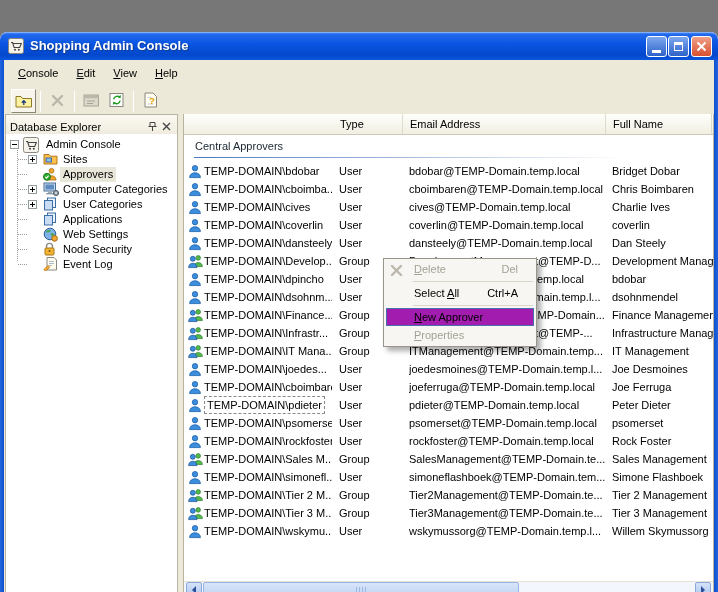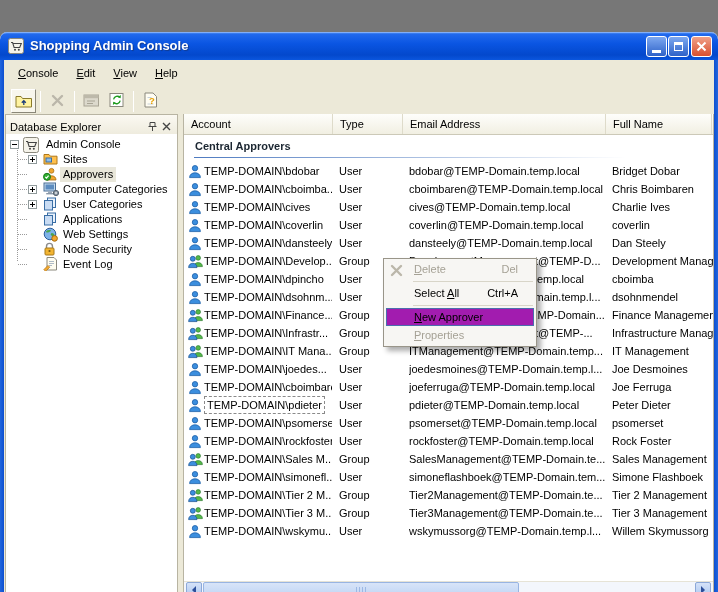--- a/index.html
+++ b/index.html
@@ -50,21 +50,21 @@
   .tlabel{position:absolute;top:0;height:15px;padding:0 3px;}
   .tlabel.sel{background:#E9E7DA;}
   
   .list{position:absolute;left:183px;top:82px;right:4px;bottom:26px;background:#fff;
         border-left:1px solid #B8B4A2;border-right:1px solid #B8B4A2;}
   .lheader{position:absolute;left:0;right:0;top:0;height:21px;background:linear-gradient(#FEFEFB,#F1EFE2);
            border-bottom:1px solid #CCC9B8;}
   .hcell{position:absolute;top:0;height:20px;line-height:20px;padding-left:7px;border-right:1px solid #DEDBCA;
          overflow:hidden;white-space:nowrap;}
   .grouphdr{position:absolute;top:21px;left:0;right:0;height:27px;background:#fff;}
-  .gtitle{position:absolute;left:11px;top:3px;height:17px;line-height:17px;font-weight:bold;color:#1B2631;}
+  .gtitle{position:absolute;left:11px;top:3px;height:17px;line-height:17px;font-weight:normal;color:#1B2631;}
   .gline{position:absolute;left:10px;top:22px;width:432px;height:1px;
          background:linear-gradient(to right,#4E7AC0,rgba(255,255,255,0));}
   .rows{position:absolute;top:48px;left:0;right:0;}
   .lrow{position:relative;height:18px;}
   .lrow span{position:absolute;top:0;height:18px;line-height:18px;white-space:nowrap;overflow:hidden;}
   .ci{left:4px;top:2px !important;height:15px !important;}
   .ca{left:20px;max-width:128px;}
   .ca.focus{border:1px dashed #8A8A8A;line-height:16px !important;padding:0 2px;}
   .ct{left:155px;width:60px;}
   .ce{left:225px;width:197px;}
@@ -268,21 +268,20 @@
               <path d="M6 4.5 h5 M6 6.5 h5 M6 8.5 h3" stroke="#9AAABB" stroke-width="0.8"></path>
               <path d="M0.8 12.6 L5 8.4 L6.8 10.2 L2.6 14.4 Z" fill="#F0A830" stroke="#A86A10" stroke-width="0.6"></path>
             </svg></span>
           <span class="tlabel" style="left: 54px;">Event Log</span>
         </div>
       </div>
   </div>
 
   <div class="list">
     <div class="lheader" id="lheader">
-        <div class="hcell" style="left: 0px; width: 149px;">Account</div>
         <div class="hcell" style="left: 149px; width: 70px;">Type</div>
         <div class="hcell" style="left: 219px; width: 203px;">Email Address</div>
         <div class="hcell" style="left: 422px; width: 106px;">Full Name</div>
       </div>
     <div class="grouphdr">
       <span class="gtitle">Central Approvers</span>
       <div class="gline"></div>
     </div>
     <div class="rows" id="rows">
         <div class="lrow">
@@ -348,21 +347,21 @@
           <span class="cn">Development Management</span>
         </div>
         <div class="lrow">
           <span class="ci"><svg width="14" height="15" viewBox="0 0 14 15">
               <circle cx="7" cy="4.2" r="2.7" fill="#3B8EDE" stroke="#1C5FA8" stroke-width="0.8"></circle>
               <path d="M1.6 13.6c0-3.1 2.4-4.8 5.4-4.8s5.4 1.7 5.4 4.8z" fill="#3B8EDE" stroke="#1C5FA8" stroke-width="0.8"></path>
             </svg></span>
           <span class="ca">TEMP-DOMAIN\dpincho</span>
           <span class="ct">User</span>
           <span class="ce">dpincho@TEMP-Domain.temp.local</span>
-          <span class="cn">cboimba</span>
+          <span class="cn">bdobar</span>
         </div>
         <div class="lrow">
           <span class="ci"><svg width="14" height="15" viewBox="0 0 14 15">
               <circle cx="7" cy="4.2" r="2.7" fill="#3B8EDE" stroke="#1C5FA8" stroke-width="0.8"></circle>
               <path d="M1.6 13.6c0-3.1 2.4-4.8 5.4-4.8s5.4 1.7 5.4 4.8z" fill="#3B8EDE" stroke="#1C5FA8" stroke-width="0.8"></path>
             </svg></span>
           <span class="ca">TEMP-DOMAIN\dsohnm...</span>
           <span class="ct">User</span>
           <span class="ce">dsohnmendel@TEMP-Domain.temp.l...</span>
           <span class="cn">dsohnmendel</span>

